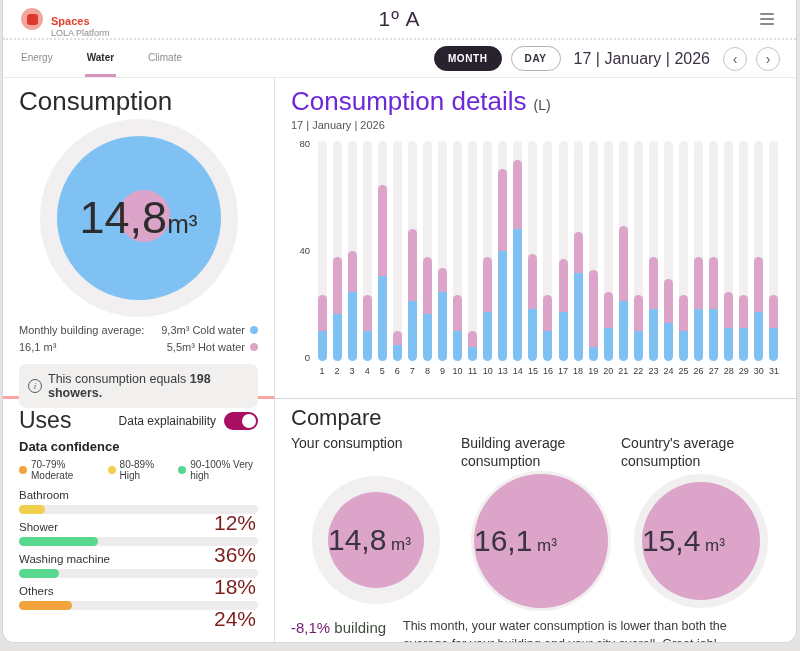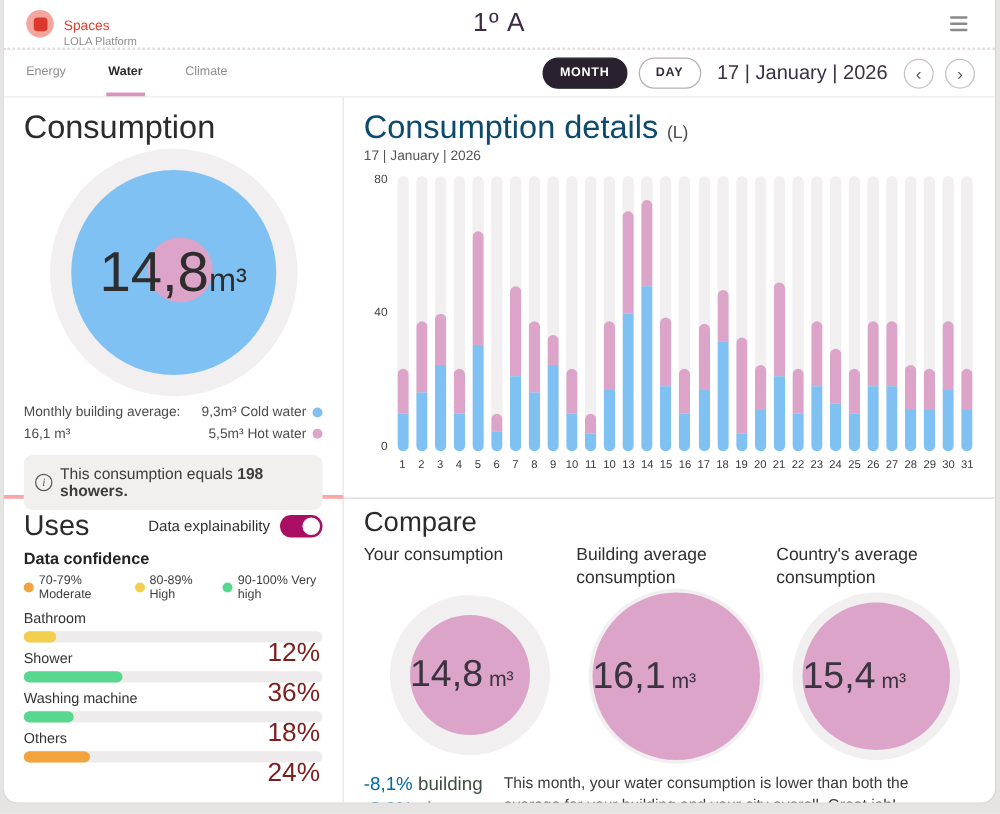--- a/index.html
+++ b/index.html
@@ -6,21 +6,21 @@
   html,body { width:800px; height:651px; }
   body { background:#e6e3e3; font-family:"Liberation Sans",sans-serif; color:#2e2e2e; overflow:hidden; }
   .card { position:relative; margin-left:2px; width:795px; height:643px; background:#fff;
           border:1px solid #d8d5d5; border-top:none; border-radius:0 0 12px 12px; overflow:hidden; }
 
   
   .hdr { height:40px; display:flex; align-items:center; padding:0 18px; border-bottom:2px dotted #e5dadd; position:relative; }
   .brand { display:flex; align-items:center; gap:8px; }
   .logo-outer { width:22px; height:22px; border-radius:50%; background:#f3a59e; display:flex; align-items:center; justify-content:center; }
   .logo-inner { width:11px; height:11px; border-radius:3px; background:#dd382c; }
-  .brand-name { color:#e2402f; font-weight:normal; font-size:11px; line-height:1.2;margin-top:16px; }
+  .brand-name { color:#e2402f; font-weight:bold; font-size:11px; line-height:1.2;margin-top:16px; }
   .brand-sub { color:#8d8d8d; font-size:9px; line-height:1.2; }
   .page-title { position:absolute; left:50%; transform:translateX(-50%); font-size:21px; color:#3d2b44; letter-spacing:1px; }
   .hamburger { margin-left:auto; display:flex; flex-direction:column; gap:3px; cursor:pointer; padding:4px; }
   .hamburger div { width:14px; height:2px; background:#8a8a8a; border-radius:1px; }
 
   
   .tbar { height:38px; display:flex; align-items:stretch; padding:0 16px; border-bottom:1px solid #eceaea; }
   .tabs { display:flex; gap:30px; }
   .tab { font-size:10px; color:#8f8b8b; display:flex; align-items:center; border-bottom:3px solid transparent; padding:0 2px; cursor:pointer; }
   .tab.active { color:#2b2b2b; font-weight:bold; border-bottom-color:#d795bd; }
@@ -52,21 +52,21 @@
   .lgd-line { display:flex; align-items:center; justify-content:flex-end; gap:5px; }
   .dot { width:8px; height:8px; border-radius:50%; display:inline-block; flex:none; }
   .note-box { margin-top:9px; background:#f2f0ef; border-radius:7px; padding:8px 9px; font-size:12.5px; color:#3c3c3c;
               display:flex; align-items:center; gap:6px; }
   .info-i { width:14px; height:14px; flex:none; border:1px solid #5a5a5a; border-radius:50%; color:#5a5a5a;
             font-size:9px; display:flex; align-items:center; justify-content:center; font-style:italic; font-family:"Liberation Serif",serif; }
   .note-bold { font-weight:bold; }
 
   
   .cd-title-row { display:flex; align-items:baseline; gap:7px; }
-  .cd-title { font-size:26px; font-weight:normal; color:#0c4a6e; }
+  .cd-title { font-size:26px; font-weight:normal; color:#6d28d9; }
   .cd-unit { font-size:14px; color:#4a4a4a; }
   .cd-sub { font-size:11px; color:#555; margin-top:2px; }
   .chart { display:flex; margin-top:10px; }
   .y-axis { width:26px; height:220px; display:flex; flex-direction:column; justify-content:space-between;
             align-items:flex-end; padding-right:7px; font-size:9.5px; color:#444; }
   .y-axis div { line-height:.6; }
   .plot { flex:1; display:flex; justify-content:space-between; padding-right:2px; }
   .slot { display:flex; flex-direction:column; align-items:center; width:10px; }
   .track { position:relative; width:9px; height:220px; background:#f1eff0; border-radius:5px; overflow:hidden; }
   .stack { position:absolute; bottom:0; left:0; right:0; }
@@ -95,21 +95,21 @@
   .cmp-col { width:170px; }
   .cmp-col + .cmp-col { width:160px; }
   .cmp-label { font-size:14px; color:#2f2f2f; min-height:34px; line-height:1.25; }
   .cmp-circle-wrap { position:relative; height:142px; display:flex; align-items:center; justify-content:center; }
   .cmp-halo { border-radius:50%; background:#f1efef; display:flex; align-items:center; justify-content:center; }
   .cmp-bubble { border-radius:50%; background:#dca4c8; display:flex; align-items:center; justify-content:flex-start; }
   .cmp-val { font-size:30px; color:#3a3340; white-space:nowrap; }
   .cmp-val .u { font-size:17px; }
   .cmp-bottom { display:flex; margin-top:6px; align-items:flex-start; }
   .deltas { width:112px; font-size:15px; line-height:1.35; }
-  .delta-val { color:#0369a1; }
+  .delta-val { color:#701a75; }
   .delta-lbl { color:#3e4f41; }
   .cmp-msg { flex:1; font-size:12.5px; color:#3a3a3a; line-height:1.4; padding-right:14px; }
 </style>
 </head>
 <body>
 
 <div class="card">
 
   <div class="hdr">
     <div class="brand">

